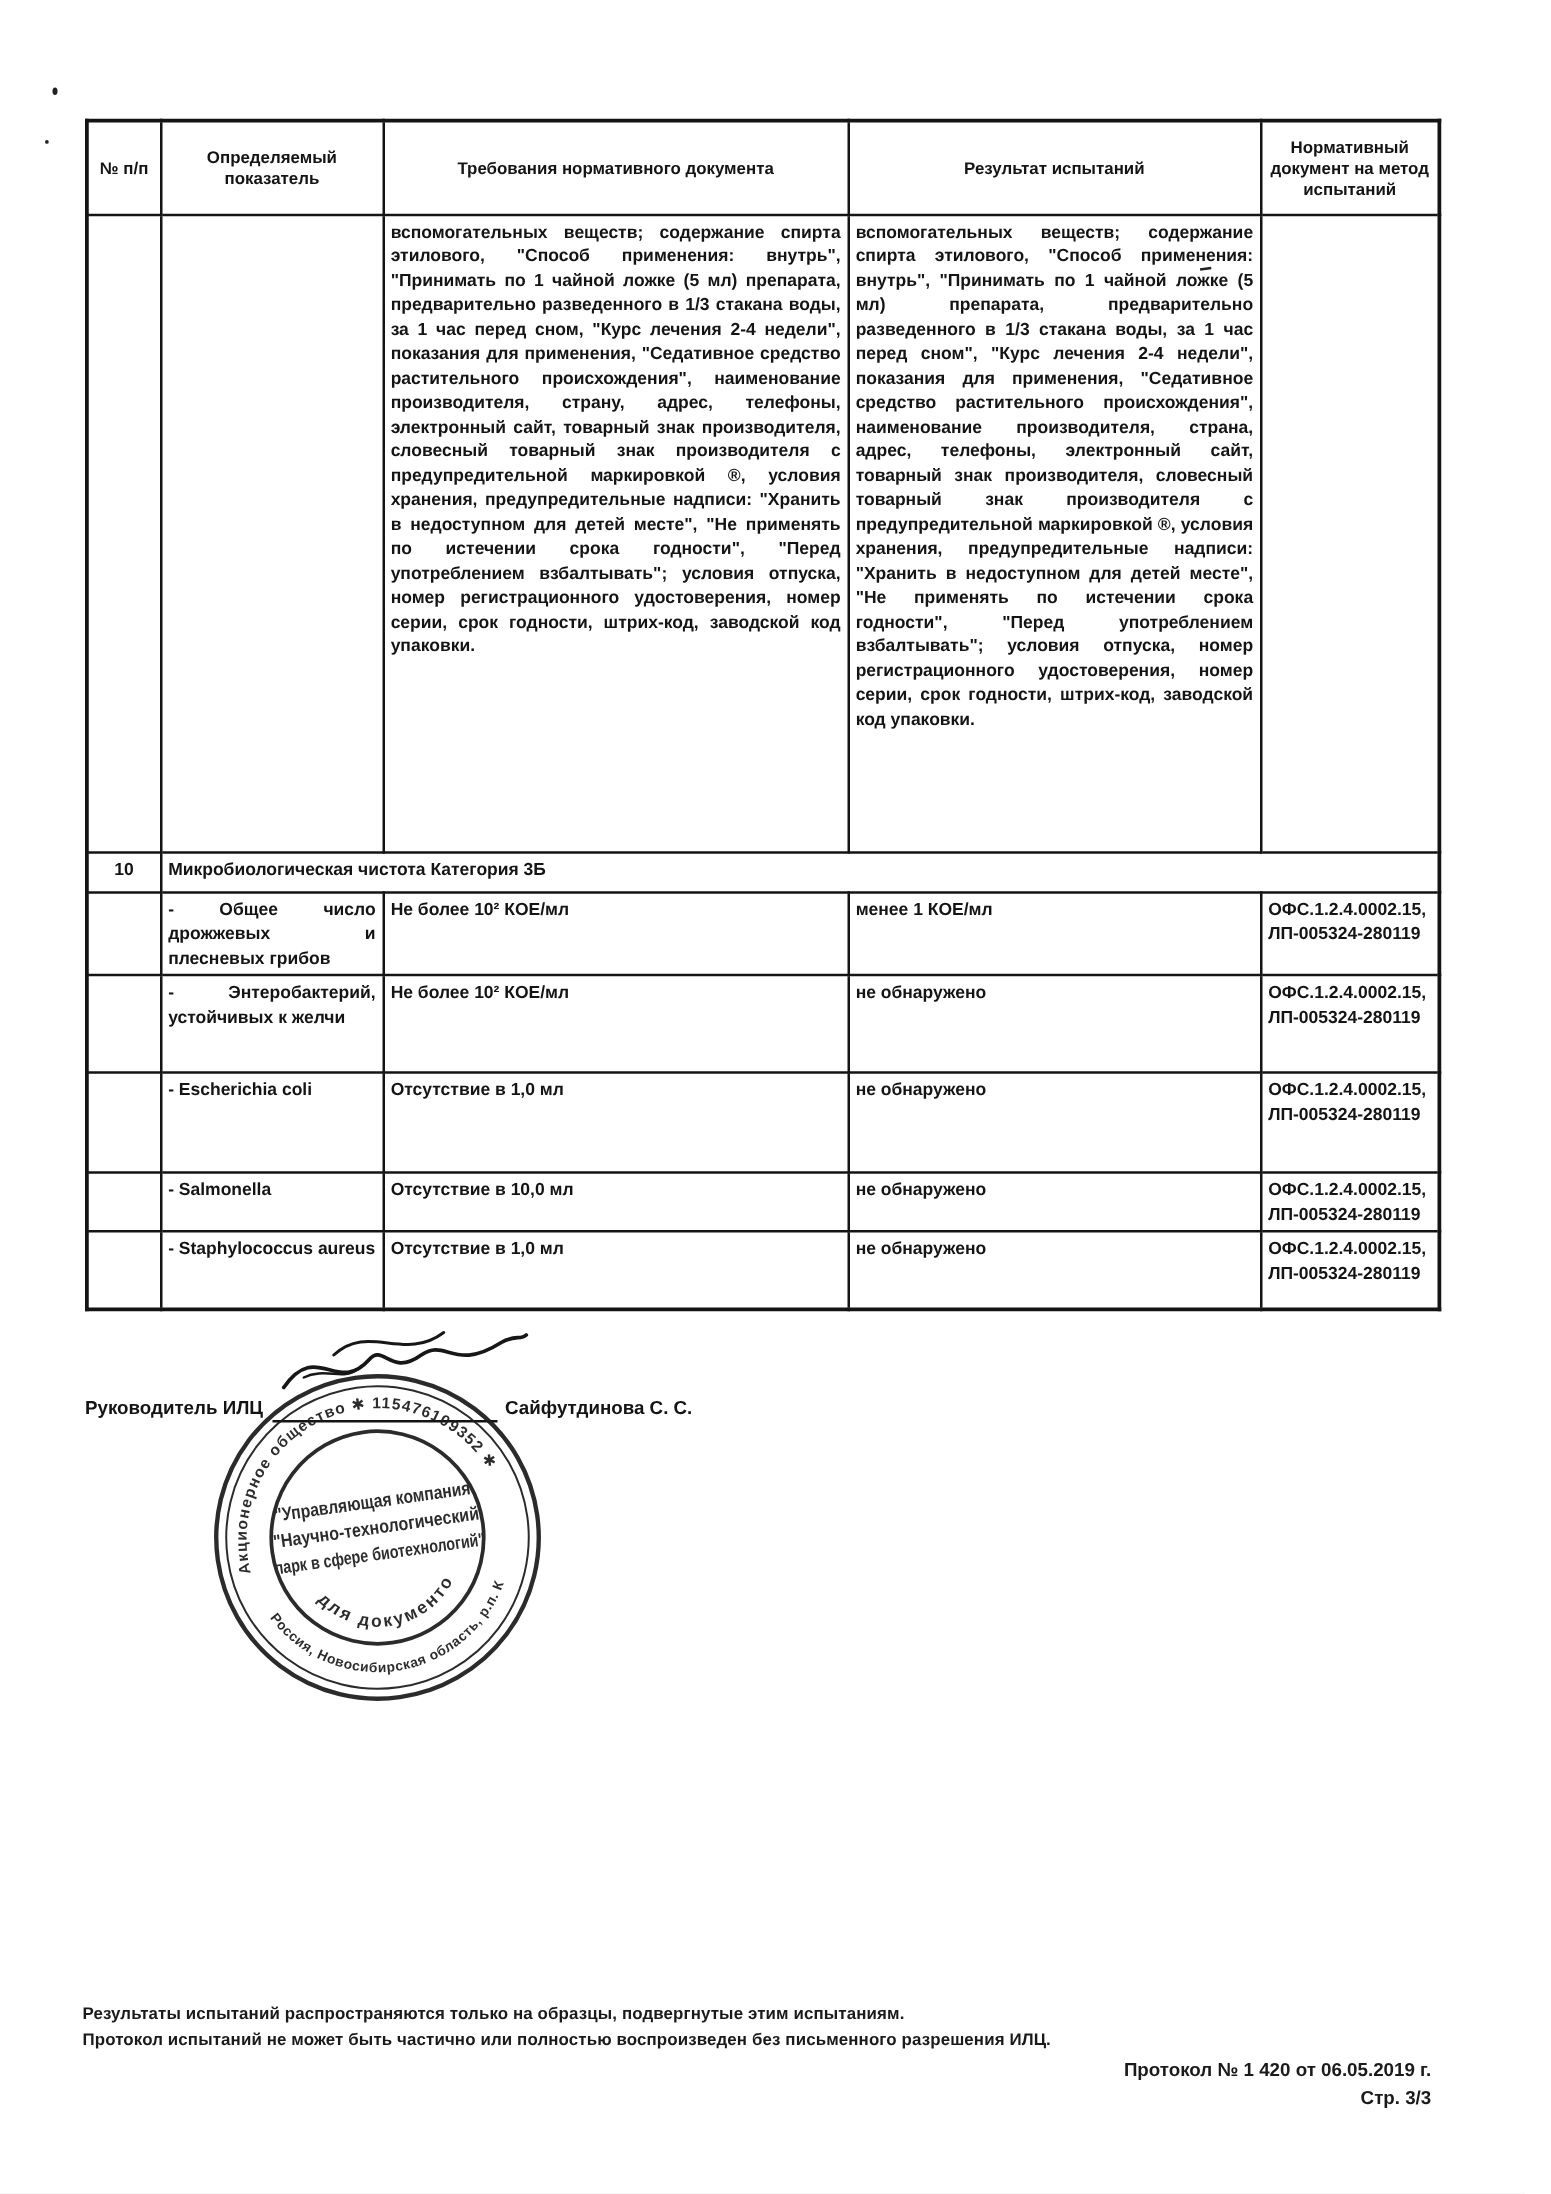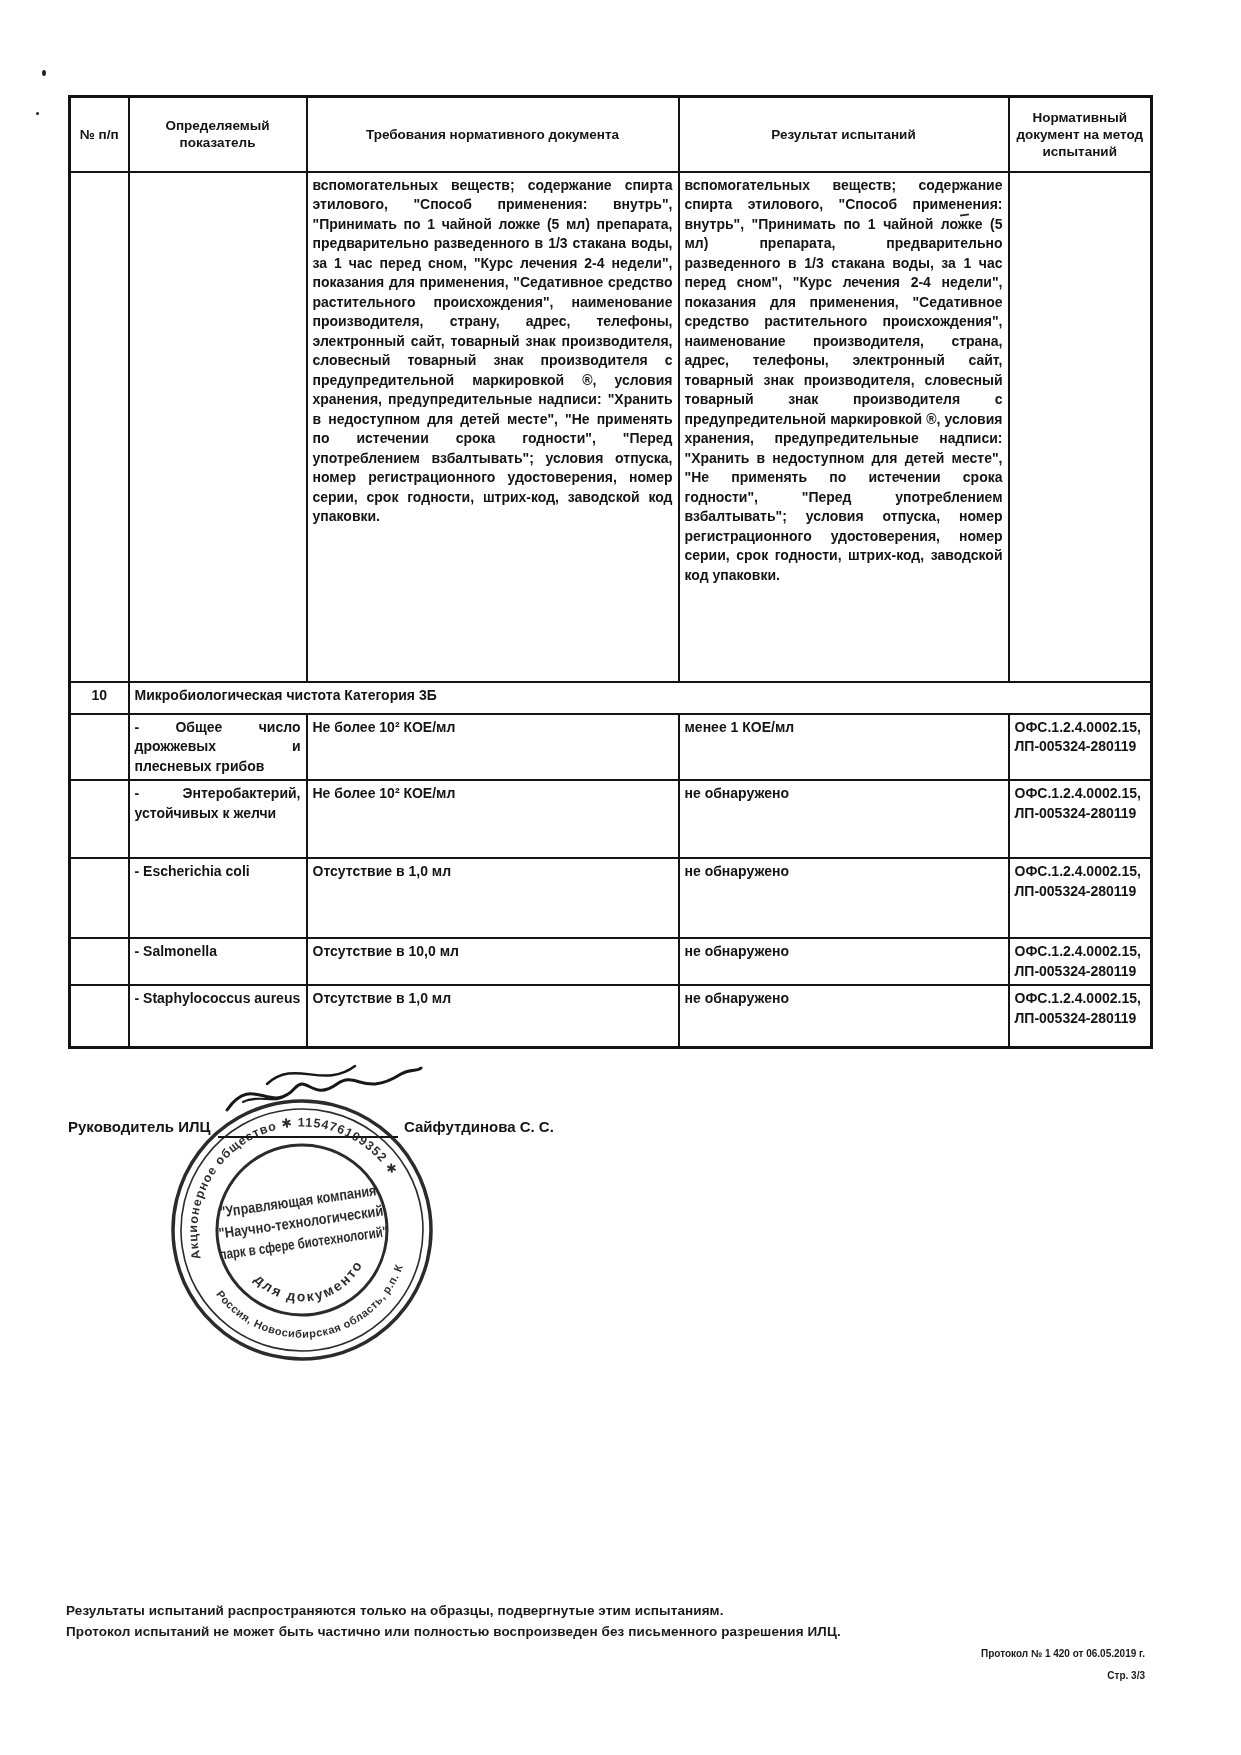--- a/index.html
+++ b/index.html
@@ -39,21 +39,21 @@
   .sig-row{position:absolute;left:68px;top:1106px;width:1082px;height:22px;font-weight:700;font-size:15px;margin-top:12px;}
   .sig-role{position:absolute;left:0;top:0;}
   .sig-name{position:absolute;left:336px;top:0;}
   .sig-line{position:absolute;left:150px;top:18px;width:180px;height:0;border-bottom:2px solid #141414;}
   .sig-ink{position:absolute;left:215px;top:1054px;width:210px;height:74px;}
   
   .stamp{position:absolute;left:166px;top:1094px;width:272px;height:272px;transform:rotate(-8deg);opacity:.93;}
   .stamp text{font-family:"Liberation Sans","DejaVu Sans",sans-serif;fill:#1c1c1c;}
   
   .footer-note{position:absolute;left:66px;font-size:13.5px;font-weight:700;letter-spacing:.1px;color:#1a1a1a;}
-  .footer-right{position:absolute;right:96px;text-align:right;font-size:10px;font-weight:700;color:#1a1a1a;}
+  .footer-right{position:absolute;right:96px;text-align:right;font-size:15px;font-weight:700;color:#1a1a1a;}
   
   .art{position:absolute;background:#222;border-radius:50%;}
 </style>
 </head>
 <body>
 
 <div class="page">
 
   <div class="art" style="left:42px;top:70px;width:4px;height:6px;"></div>
   <div class="art" style="left:36px;top:112px;width:3px;height:3px;"></div>

